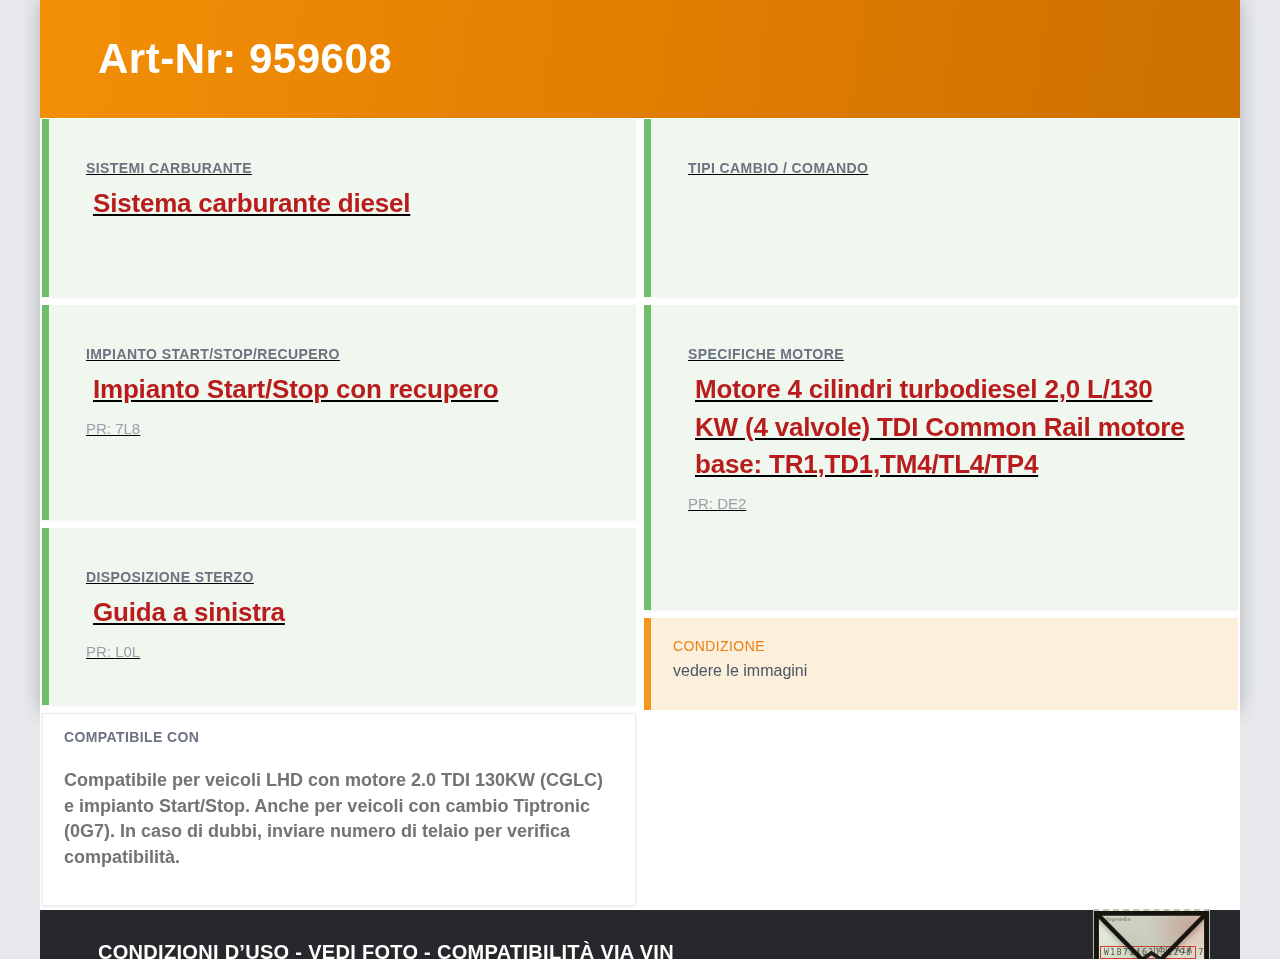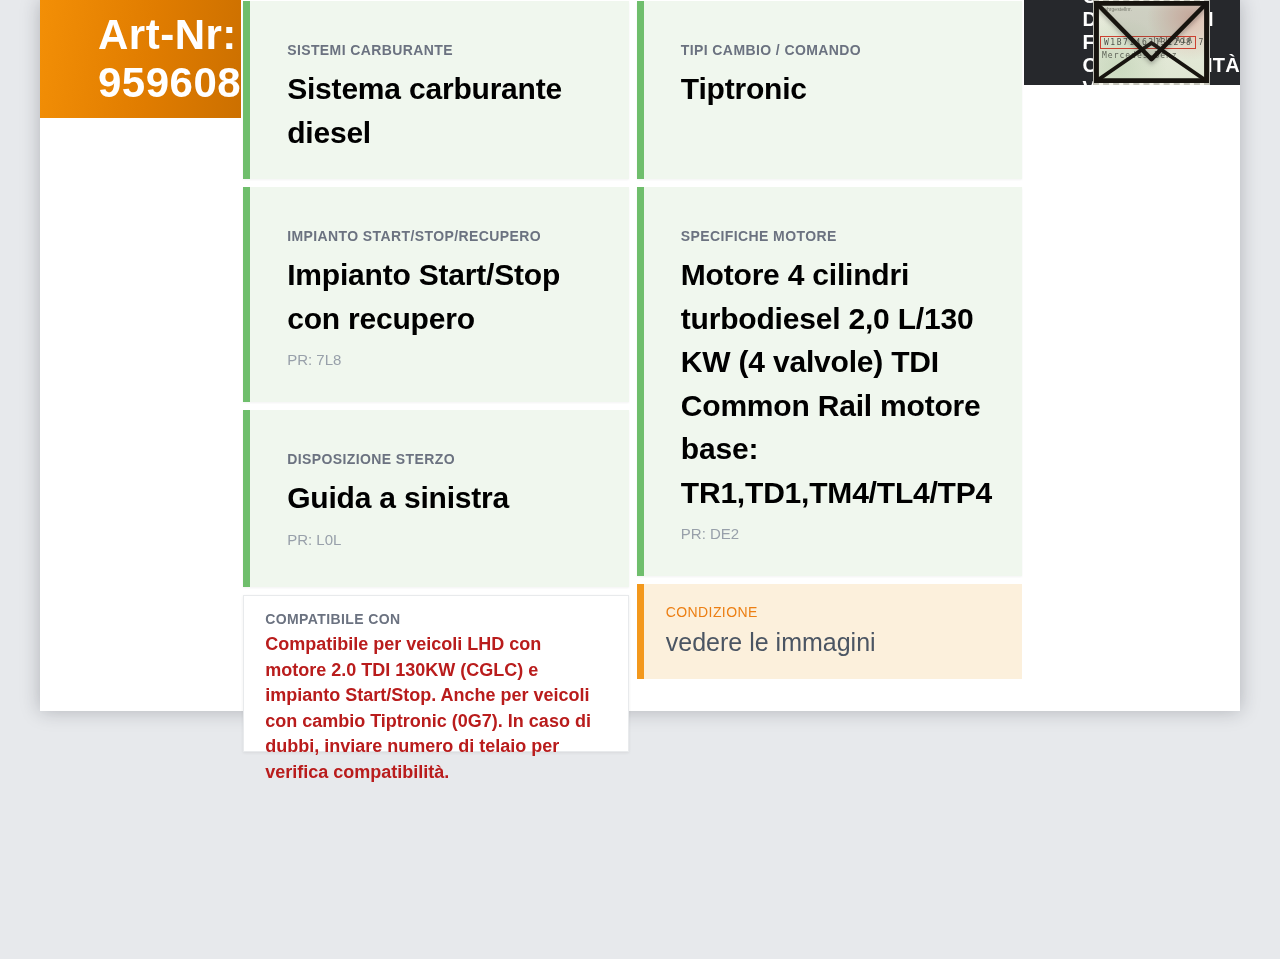--- a/index.html
+++ b/index.html
@@ -5,21 +5,21 @@
   * { margin:0; padding:0; box-sizing:border-box; }
   html,body { width:1280px; height:959px; }
   body {
     font-family:"Liberation Sans", sans-serif;
     background:#e7e9ec;
     overflow:hidden;
   }
   .page {
     width:1200px; height:711px; margin:0 auto;
     background:#ffffff;
-    display:flex; flex-direction:row;
+    display:flex; flex-direction:column;
     box-shadow:0 0 18px rgba(35,40,50,.28);
   }
   
   .header {
     height:118px; flex:0 0 118px;
     background:linear-gradient(98deg,#f38f06 0%,#e07c00 55%,#cc7000 100%);
     display:flex; align-items:center;
     padding-left:58px;
   }
   .header-title {
@@ -31,56 +31,57 @@
     display:flex; gap:8px;
     padding:1px 2px 4px 2px;
     background:#ffffff;
   }
   .col { flex:1 1 0; display:flex; flex-direction:column; gap:8px; }
   .card {
     background:#f0f7ee;
     border-left:7px solid #6fbe6c;
     padding:41px 30px 34px 37px;
     box-shadow:0 1px 2px rgba(0,0,0,.05);
+    text-decoration:underline;
   }
   .card-label {
     font-size:14px; font-weight:700; color:#6b7280; letter-spacing:.4px;
   }
   .card-heading {
-    font-size:30px; font-weight:700; color:#000000;
+    font-size:26px; font-weight:700; color:#b91c1c;
     line-height:1.45; letter-spacing:-.2px;
-    margin:9px 0 11px; max-width:505px;
+    margin:9px 7px 11px; max-width:505px;
   }
   .card-pr { font-size:15px; color:#98a0aa; }
 
   .h178 { min-height:178px; }
   .h215 { min-height:215px; }
   .h177 { min-height:177px; }
   .h305 { min-height:305px; }
 
   .condition-card {
     background:#fcf0dc;
     border-left:7px solid #f3981c;
     padding:20px 24px 22px 22px;
     min-height:92px;
   }
   .condition-label { font-size:14px; font-weight:400; color:#ec7f14; letter-spacing:.4px; }
-  .condition-text { font-size:25px; font-weight:500; color:#4b5563; margin-top:8px; }
+  .condition-text { font-size:16px; font-weight:500; color:#4b5563; margin-top:8px; }
 
   .compat-card {
     background:#ffffff;
     border:1px solid #e8eaec;
     box-shadow:0 1px 3px rgba(0,0,0,.07);
     padding:15px 22px 35px 21px;
     min-height:157px;
   }
   .compat-label { font-size:14px; font-weight:700; color:#6b7280; letter-spacing:.4px; }
   .compat-text {
-    font-size:18px; font-weight:700; color:#b91c1c;
-    line-height:1.42; margin-top:5px; max-width:545px;
+    font-size:18px; font-weight:700; color:#737373;
+    line-height:1.42; margin-top:23px; max-width:545px;
   }
   
   .footer {
     flex:0 0 85px; height:85px;
     background:#26282c;
     display:flex; align-items:center;
     padding-left:58px;
     position:relative;
   }
   .footer-text {
@@ -162,21 +163,20 @@
       </div>
       <div class="compat-card">
         <div class="compat-label">COMPATIBILE CON</div>
         <div class="compat-text">Compatibile per veicoli LHD con motore 2.0 TDI 130KW (CGLC) e impianto Start/Stop. Anche per veicoli con cambio Tiptronic (0G7). In caso di dubbi, inviare numero di telaio per verifica compatibilità.</div>
       </div>
     </div>
 
     <div class="col">
       <div class="card h178">
         <div class="card-label">TIPI CAMBIO / COMANDO</div>
-        <div class="card-heading">Tiptronic</div>
       </div>
       <div class="card h305">
         <div class="card-label">SPECIFICHE MOTORE</div>
         <div class="card-heading">Motore 4 cilindri turbodiesel 2,0 L/130 KW (4 valvole) TDI Common Rail motore base: TR1,TD1,TM4/TL4/TP4</div>
         <div class="card-pr">PR: DE2</div>
       </div>
       <div class="condition-card">
         <div class="condition-label">CONDIZIONE</div>
         <div class="condition-text">vedere le immagini</div>
       </div>

